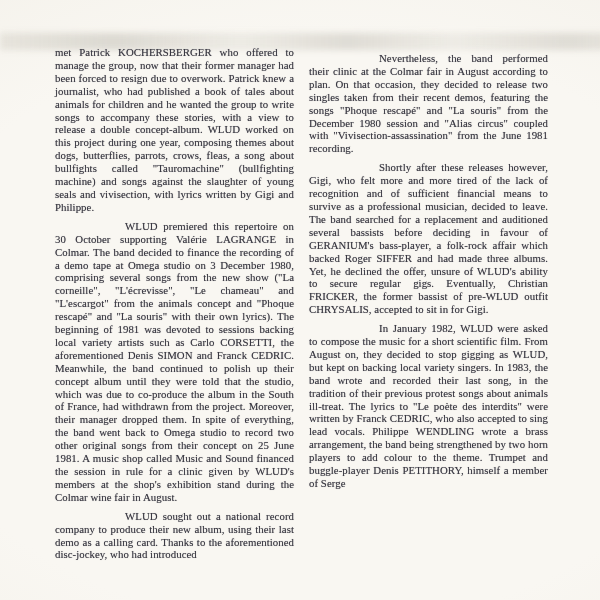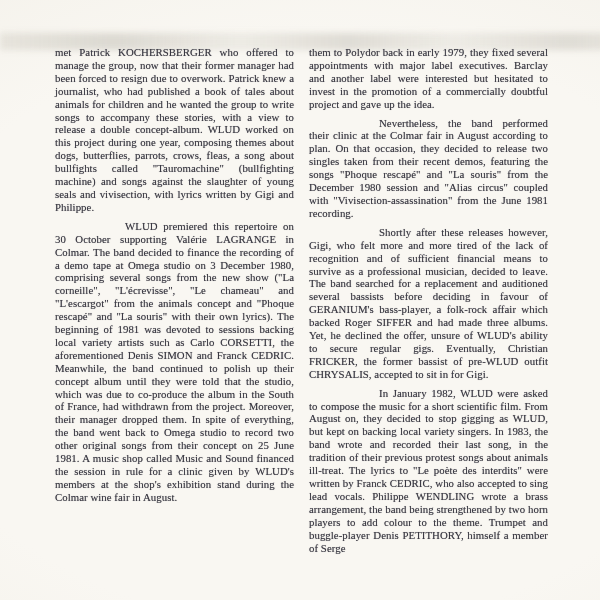--- a/index.html
+++ b/index.html
@@ -72,21 +72,21 @@
 </head>
 <body>
 
 <div class="page">
   <div class="scan-band"></div>
   <div class="scan-speck"></div>
   <div class="columns">
     <div class="col">
       <p class="para">met Patrick KOCHERSBERGER who offered to manage the group, now that their former manager had been forced to resign due to overwork. Patrick knew a journalist, who had published a book of tales about animals for children and he wanted the group to write songs to accompany these stories, with a view to release a double concept-album. WLUD worked on this project during one year, composing themes about dogs, butterflies, parrots, crows, fleas, a song about bullfights called "Tauromachine" (bullfighting machine) and songs against the slaughter of young seals and vivisection, with lyrics written by Gigi and Philippe.</p>
       <p class="para indent">WLUD premiered this repertoire on 30 October supporting Valérie LAGRANGE in Colmar. The band decided to finance the recording of a demo tape at Omega studio on 3 December 1980, comprising several songs from the new show ("La corneille", "L'écrevisse", "Le chameau" and "L'escargot" from the animals concept and "Phoque rescapé" and "La souris" with their own lyrics). The beginning of 1981 was devoted to sessions backing local variety artists such as Carlo CORSETTI, the aforementioned Denis SIMON and Franck CEDRIC. Meanwhile, the band continued to polish up their concept album until they were told that the studio, which was due to co-produce the album in the South of France, had withdrawn from the project. Moreover, their manager dropped them. In spite of everything, the band went back to Omega studio to record two other original songs from their concept on 25 June 1981. A music shop called Music and Sound financed the session in rule for a clinic given by WLUD's members at the shop's exhibition stand during the Colmar wine fair in August.</p>
+      <p class="para indent">WLUD sought out a national record company to produce their new album, using their last demo as a calling card. Thanks to the aforementioned disc-jockey, who had introduced</p>
     </div>
     <div class="col">
-      <p class="para">them to Polydor back in early 1979, they fixed several appointments with major label executives. Barclay and another label were interested but hesitated to invest in the promotion of a commercially doubtful project and gave up the idea.</p>
       <p class="para indent">Nevertheless, the band performed their clinic at the Colmar fair in August according to plan. On that occasion, they decided to release two singles taken from their recent demos, featuring the songs "Phoque rescapé" and "La souris" from the December 1980 session and "Alias circus" coupled with "Vivisection-assassination" from the June 1981 recording.</p>
       <p class="para indent">Shortly after these releases however, Gigi, who felt more and more tired of the lack of recognition and of sufficient financial means to survive as a professional musician, decided to leave. The band searched for a replacement and auditioned several bassists before deciding in favour of GERANIUM's bass-player, a folk-rock affair which backed Roger SIFFER and had made three albums. Yet, he declined the offer, unsure of WLUD's ability to secure regular gigs. Eventually, Christian FRICKER, the former bassist of pre-WLUD outfit CHRYSALIS, accepted to sit in for Gigi.</p>
       <p class="para indent">In January 1982, WLUD were asked to compose the music for a short scientific film. From August on, they decided to stop gigging as WLUD, but kept on backing local variety singers. In 1983, the band wrote and recorded their last song, in the tradition of their previous protest songs about animals ill-treat. The lyrics to "Le poète des interdits" were written by Franck CEDRIC, who also accepted to sing lead vocals. Philippe WENDLING wrote a brass arrangement, the band being strengthened by two horn players to add colour to the theme. Trumpet and buggle-player Denis PETITHORY, himself a member of Serge</p>
     </div>
   </div>
 </div>
 
 </body></html>

